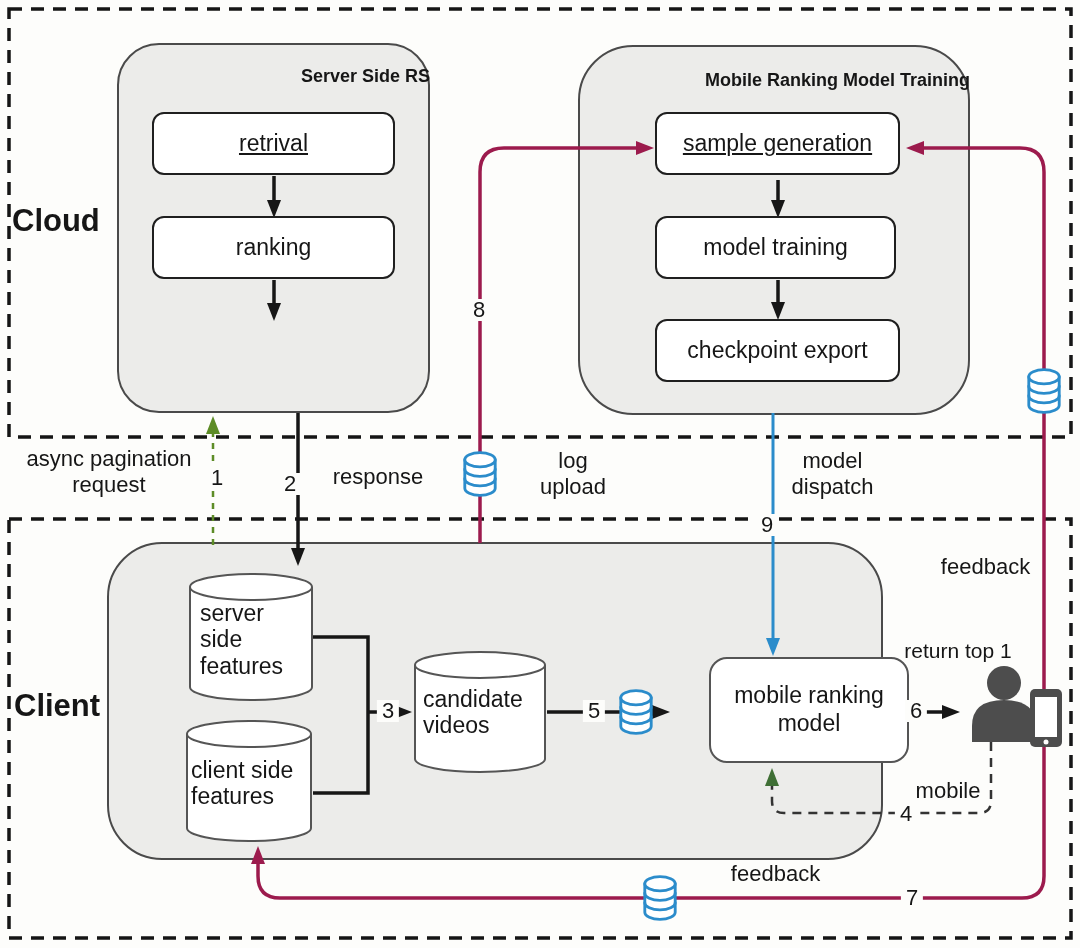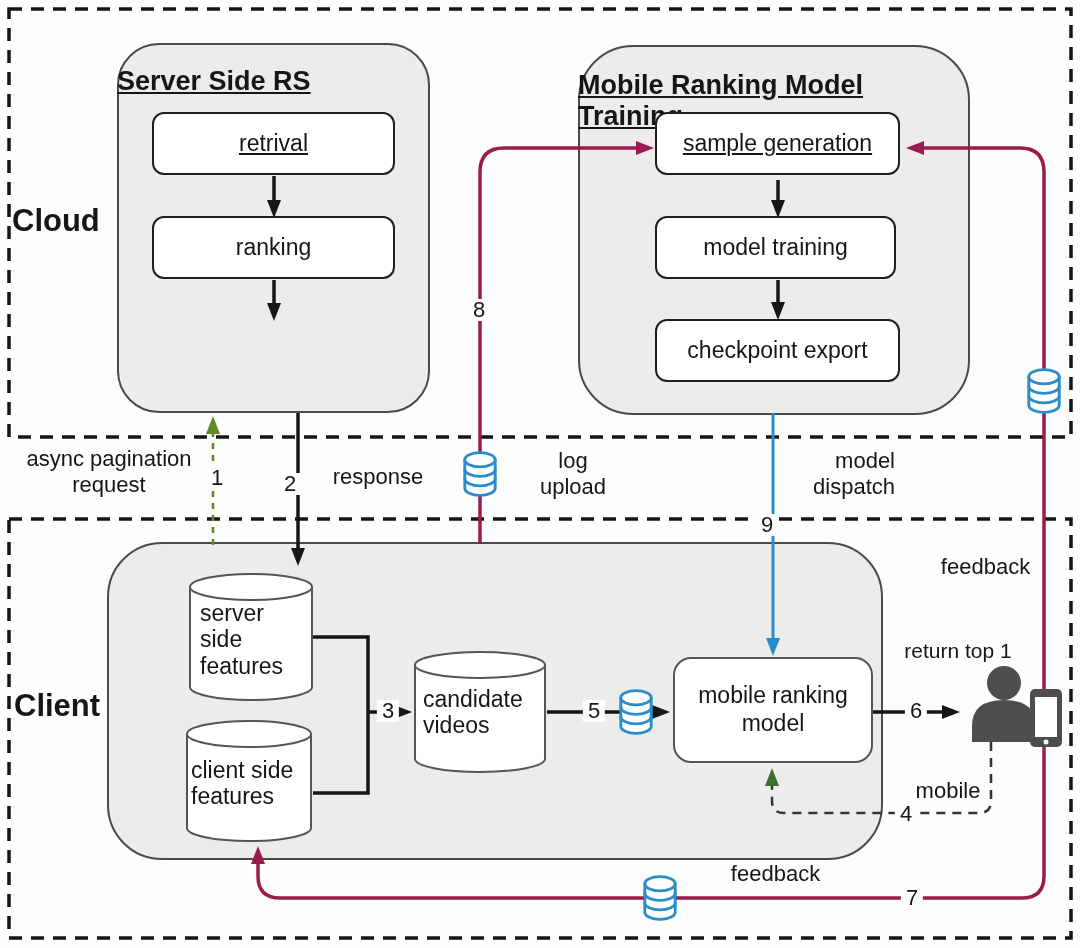--- a/index.html
+++ b/index.html
@@ -1,25 +1,25 @@
 <!DOCTYPE html>
 <html><head>
 <meta charset="utf-8">
 <style>
   html,body{margin:0;padding:0;background:#fff;}
   #canvas{
     position:relative;width:1080px;height:948px;background:#fdfdfb;
     font-family:"Liberation Sans","DejaVu Sans",sans-serif;color:#161616;overflow:hidden;
   }
   .gray-box{position:absolute;background:#ececea;border:2px solid #4a4a4a;z-index:2;box-sizing:border-box;}
-  .box-title{position:absolute;text-align:left;font-size:27px;font-weight:600;z-index:4;text-decoration:underline;}
+  .box-title{position:absolute;text-align:right;font-size:18px;font-weight:600;z-index:4;}
   .step{position:absolute;background:#fff;border:2px solid #1f1f1f;border-radius:12px;
         display:flex;align-items:center;justify-content:center;font-size:23px;z-index:4;box-sizing:border-box;}
   .model-box{position:absolute;background:#fff;border:2px solid #555;border-radius:18px;
-        display:flex;align-items:center;justify-content:center;text-align:center;font-size:23px;line-height:1.2;z-index:4;box-sizing:border-box;}
+        display:flex;align-items:center;justify-content:center;text-align:center;font-size:23px;line-height:1.2;z-index:4;box-sizing:border-box;margin-left:36px;}
   .cyl{position:absolute;z-index:4;}
   .cyl svg{position:absolute;left:0;top:0;}
   .cyl-text{position:absolute;left:0;right:0;text-align:left;font-size:23px;line-height:1.15;z-index:5;}
   .lbl{position:absolute;font-size:22px;text-align:center;line-height:1.2;z-index:6;}
   .region-label{position:absolute;font-size:31px;font-weight:600;z-index:6;}
   .num{position:absolute;font-size:22px;background:#fdfdfb;padding:0 5px;
        transform:translate(-50%,-50%);z-index:6;line-height:1;}
   #connectors{position:absolute;left:0;top:0;z-index:3;}
   .db-icon{position:absolute;z-index:5;}
   #person{position:absolute;z-index:5;}
@@ -146,21 +146,21 @@
     <g>
       <rect x="68" y="27" width="32" height="58" rx="5" fill="#4d4d4d"></rect>
       <rect x="73" y="35" width="22" height="40" fill="#fff"></rect>
       <circle cx="84" cy="80" r="2.5" fill="#fff"></circle>
     </g>
   </svg>
 
   <div class="lbl" style="left:5px;top:446px;width:208px;">async pagination request</div>
   <div class="lbl" style="left:308px;top:464px;width:140px;">response</div>
   <div class="lbl" style="left:528px;top:448px;width:90px;">log upload</div>
-  <div class="lbl" style="left:770px;top:448px;width:125px;text-align:right;">model dispatch</div>
+  <div class="lbl" style="left:770px;top:448px;width:125px;">model dispatch</div>
   <div class="lbl" style="left:928px;top:554px;width:115px;">feedback</div>
   <div class="lbl" style="left:898px;top:638px;width:120px;font-size:21px;">return top 1</div>
   <div class="lbl" style="left:908px;top:778px;width:80px;">mobile</div>
   <div class="lbl" style="left:718px;top:861px;width:115px;">feedback</div>
 
   <div class="num" style="left:217px;top:478px;">1</div>
   <div class="num" style="left:290px;top:484px;">2</div>
   <div class="num" style="left:388px;top:711px;">3</div>
   <div class="num" style="left:906px;top:814px;">4</div>
   <div class="num" style="left:594px;top:711px;">5</div>

